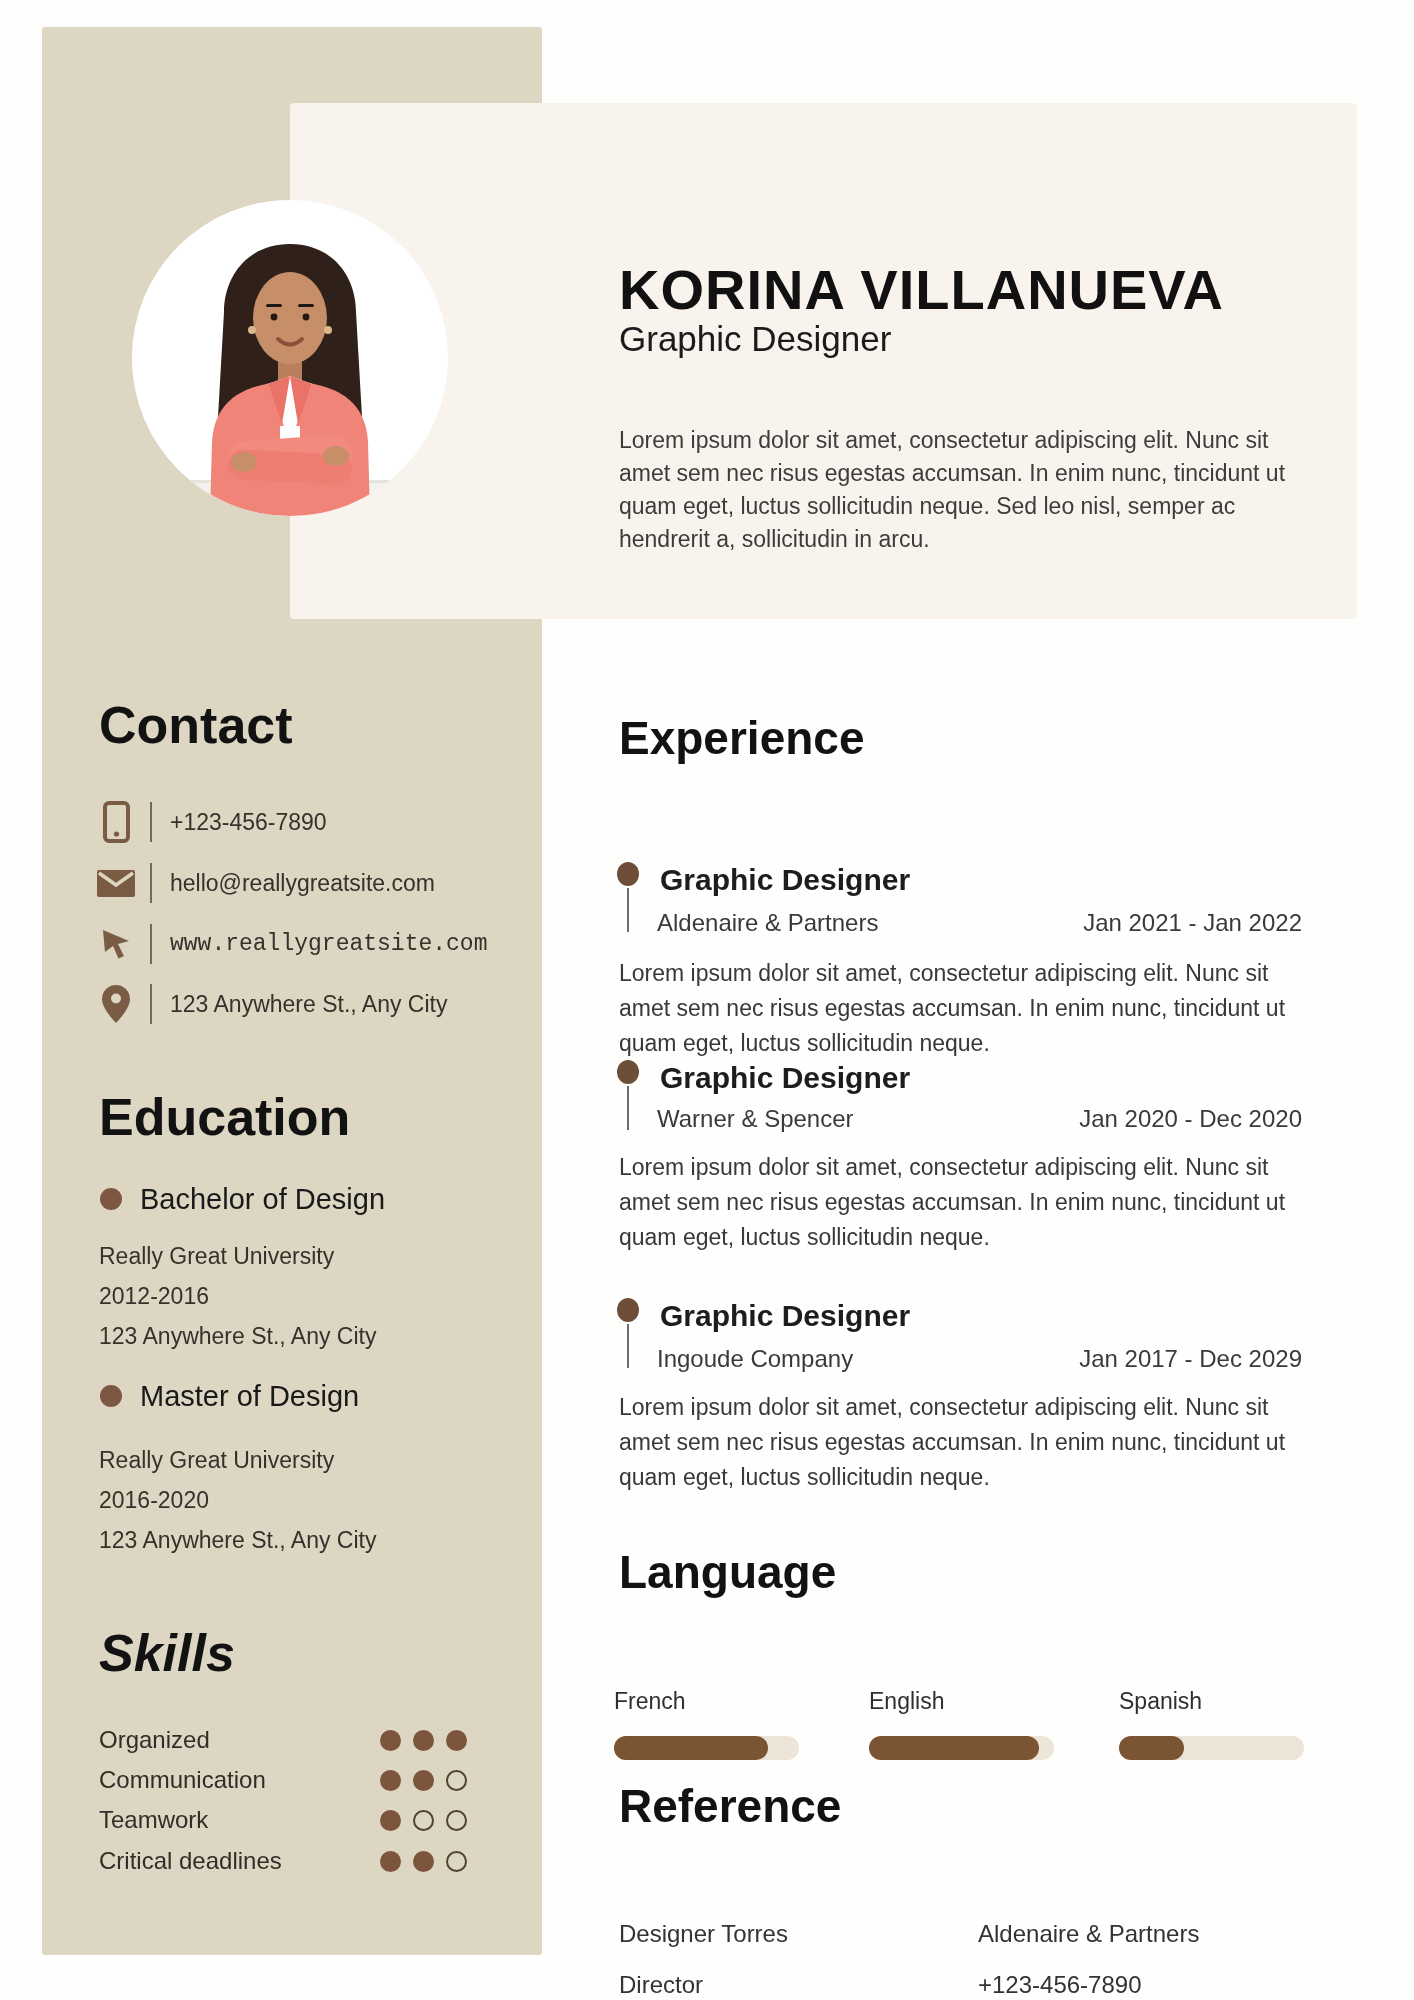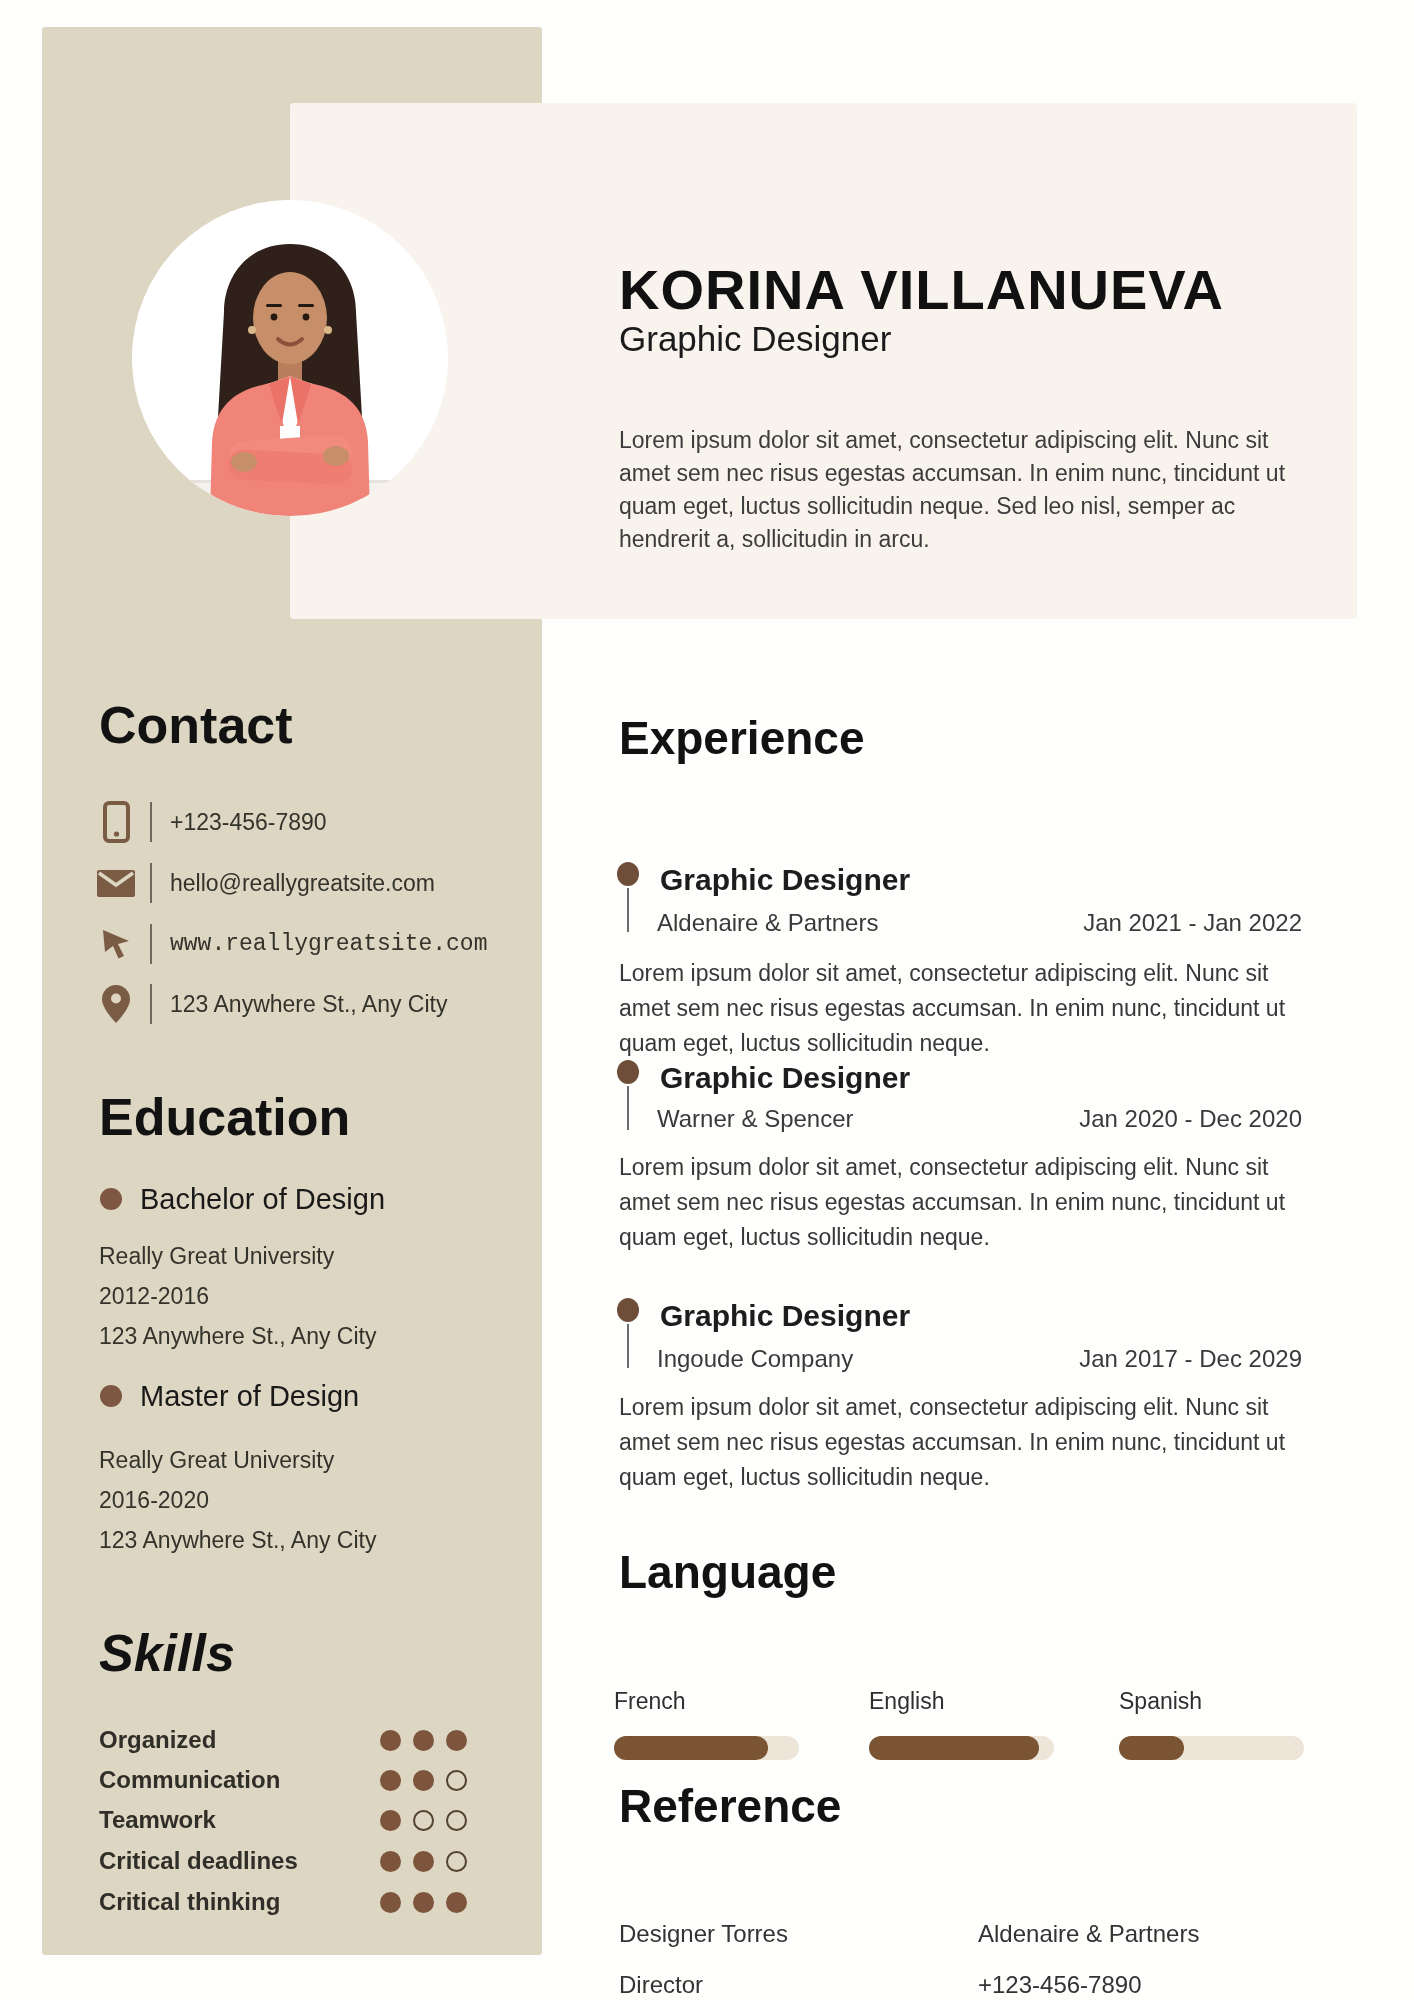--- a/index.html
+++ b/index.html
@@ -26,21 +26,21 @@
   .c-ico{width:40px;height:46px;display:flex;align-items:center;justify-content:center;flex:0 0 40px;}
   .c-div{width:2px;height:40px;background:#6f6a60;margin:0 0 0 14px;flex:0 0 2px;}
   .c-val{margin-left:18px;font-size:23px;color:#33322b;white-space:nowrap;}
   
   .edu-bullet{position:absolute;left:100px;width:22px;height:22px;border-radius:50%;background:#7d5742;}
   .edu-degree{position:absolute;left:140px;font-size:29px;line-height:34px;font-weight:500;color:#191919;}
   .edu-details{position:absolute;left:99px;font-size:23px;line-height:40px;color:#33322b;}
   
   .skill-row{position:absolute;left:99px;width:368px;height:36px;display:flex;
              align-items:center;justify-content:space-between;}
-  .skill-label{font-size:24px;color:#2f2e28;font-weight:bold;}
+  .skill-label{font-size:24px;color:#2f2e28;}
   .dots{display:flex;gap:12px;}
   .dot{width:21px;height:21px;border-radius:50%;border:2.5px solid #52422f;box-sizing:border-box;background:transparent;}
   .dot.filled{background:#7d553c;border-color:#7d553c;}
   
   .xp-pin{position:absolute;left:617px;width:22px;}
   .xp-pin .head{width:22px;height:24px;border-radius:50%;background:#6e4e39;}
   .xp-pin .stem{width:2.5px;height:44px;background:#6d6d6d;margin:2px auto 0;}
   .xp-role{position:absolute;left:660px;font-size:30px;line-height:36px;font-weight:600;color:#1d1d1d;}
   .xp-meta{position:absolute;left:657px;width:645px;display:flex;justify-content:space-between;
            font-size:24px;line-height:30px;color:#3a3a3a;}
@@ -186,28 +186,20 @@
       </span>
   </div>
   <div class="skill-row" style="top:1843px;">
     <span class="skill-label">Critical deadlines</span>
     <span class="dots">
         <span class="dot filled"></span>
         <span class="dot filled"></span>
         <span class="dot"></span>
       </span>
   </div>
-  <div class="skill-row" style="top:1884px;">
-    <span class="skill-label">Critical thinking</span>
-    <span class="dots">
-        <span class="dot filled"></span>
-        <span class="dot filled"></span>
-        <span class="dot filled"></span>
-      </span>
-  </div>
 
   <div class="m-title" style="top:712px;">Experience</div>
 
   <div>
     <div class="xp-pin" style="top:862px;">
         <div class="head"></div>
         <div class="stem"></div>
       </div>
     <div class="xp-role" style="top:862px;">Graphic Designer</div>
     <div class="xp-meta" style="top:908px;">

